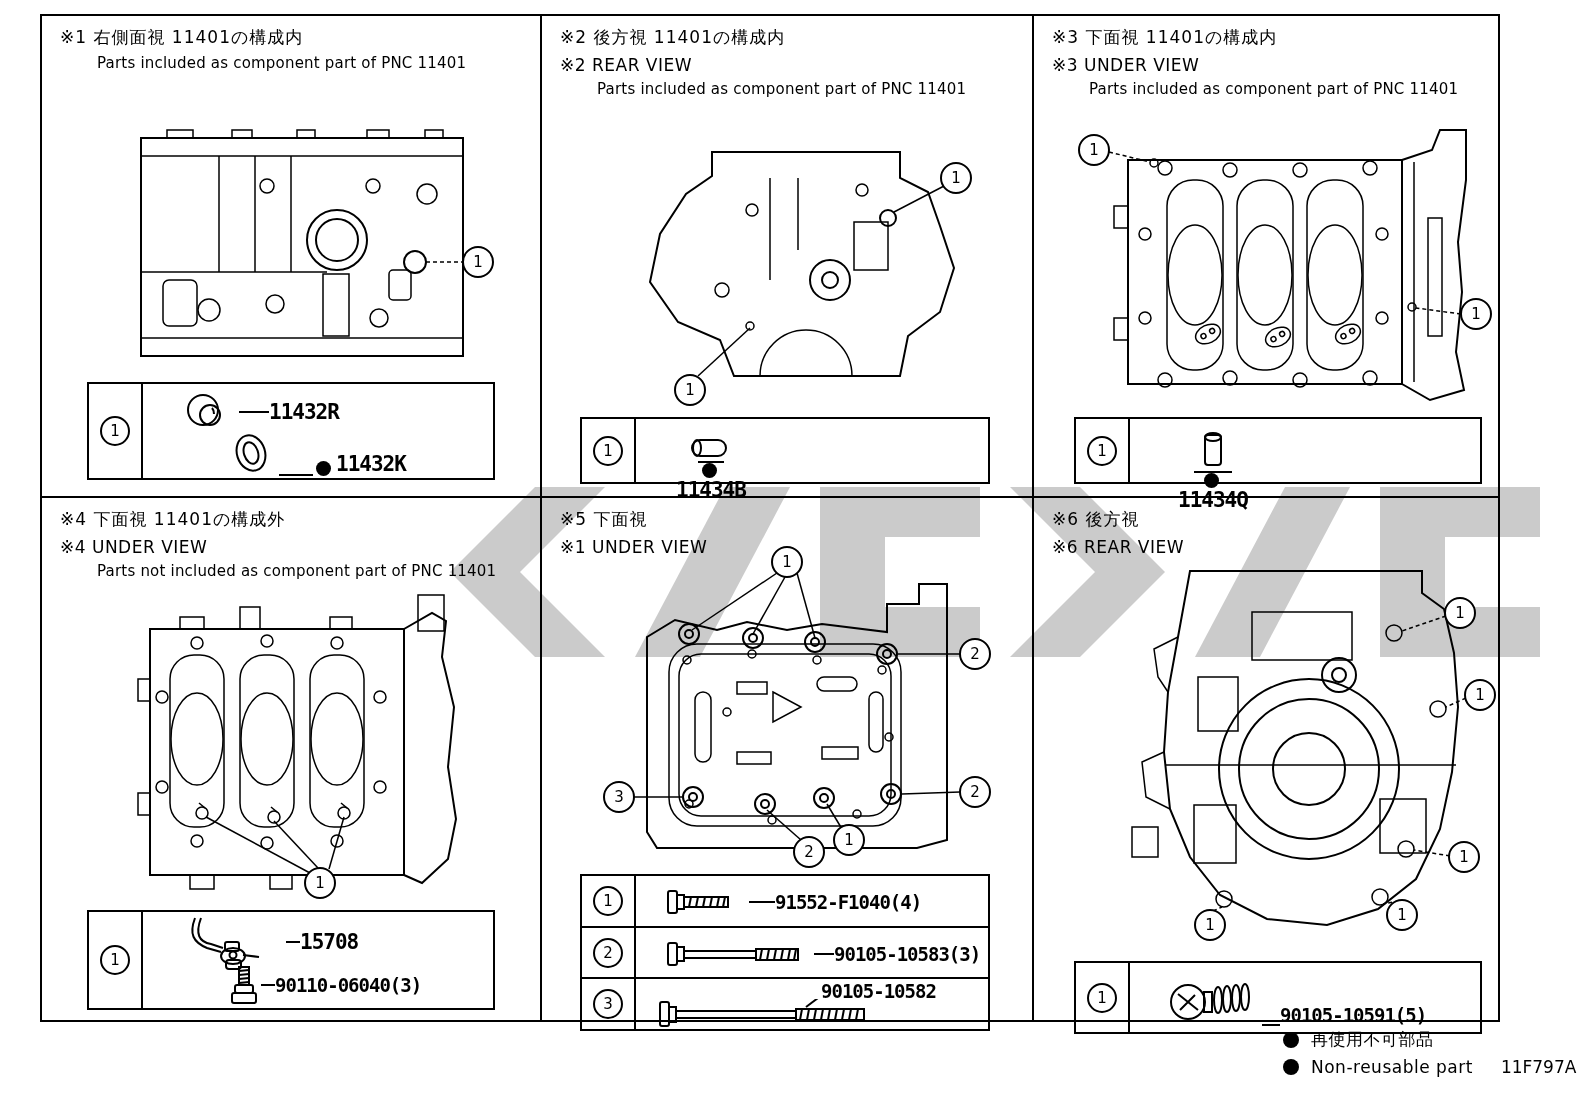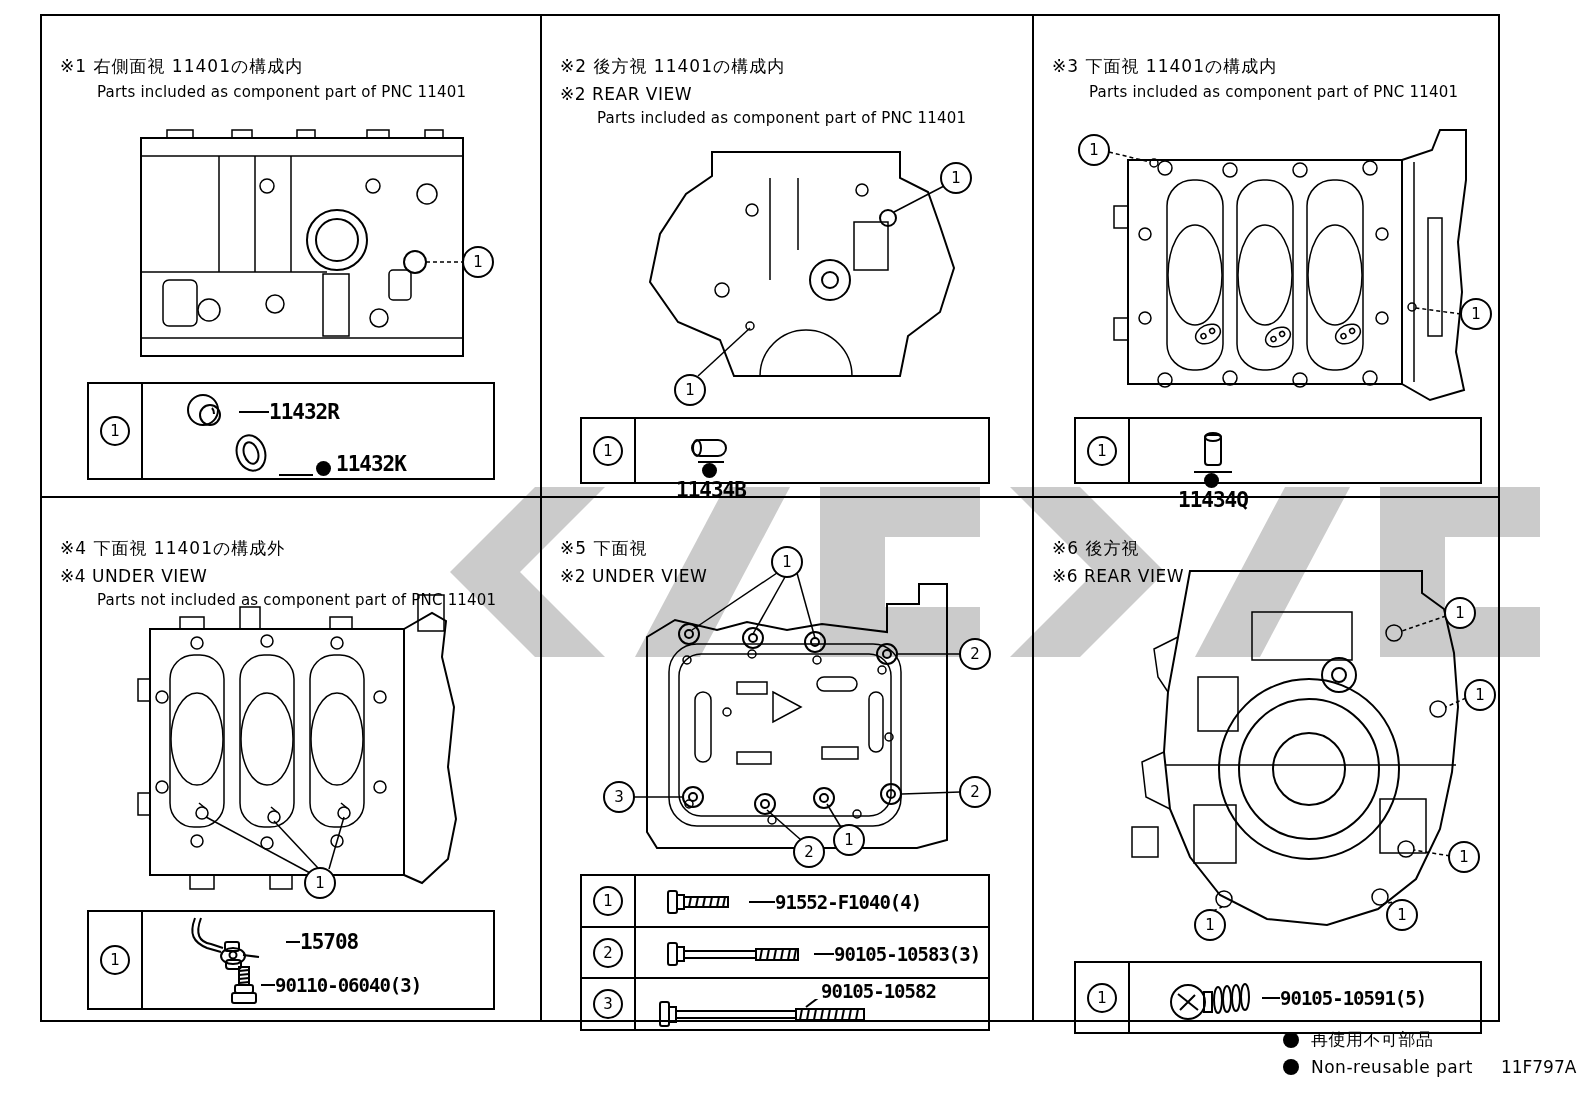--- a/index.html
+++ b/index.html
@@ -18,21 +18,21 @@
 
   
   .panel { position:absolute; }
   .p1 { left:0;     top:0;     width:498px; height:480px; }
   .p2 { left:500px; top:0;     width:490px; height:480px; }
   .p3 { left:992px; top:0;     width:468px; height:480px; }
   .p4 { left:0;     top:482px; width:498px; height:456px; }
   .p5 { left:500px; top:482px; width:490px; height:524px; }
   .p6 { left:992px; top:482px; width:468px; height:524px; }
 
-  .hdr { position:absolute; left:18px; top:10px; z-index:3;margin-top:29px; }
+  .hdr { position:absolute; left:18px; top:10px; z-index:3; }
   .jp   { font-size:17px; letter-spacing:1px; }
   .en   { font-size:17px; margin-top:6px; letter-spacing:.5px; }
   .note { font-size:15px; margin-top:5px; margin-left:37px; letter-spacing:.2px; }
 
   .drawing { position:absolute; z-index:2; }
   .ln { stroke:#000; stroke-width:2; fill:none; }
   .tn { stroke:#000; stroke-width:1.5; fill:none; }
   .dash { stroke-dasharray:4 3; }
   .co { stroke:#000; stroke-width:2; fill:#fff; }
   .cotext { font-size:15px; font-family:"DejaVu Sans","Liberation Sans",sans-serif;
@@ -191,20 +191,21 @@
             <span class="plabel lab21">11434B</span>
           </div>
         </div>
       </div>
     </div>
   </section>
 
   <section class="panel p3">
     <div class="hdr">
       <div class="jp">※3 下面視 11401の構成内</div>
+      <div class="en">※3 UNDER VIEW</div>
       <div class="note">Parts included as component part of PNC 11401</div>
     </div>
     <svg class="drawing" style="left:36px; top:106px;" width="428" height="290" viewBox="0 0 428 290">
       <path class="ln" d="M58,38 H332 V262 H58 Z"></path>
       <path class="ln" d="M332,38 L362,28 L370,8 L396,8 L396,58 L388,120 L392,170 L386,230 L394,268 L360,278 L332,262"></path>
       <g class="tn">
         <rect x="44" y="84" width="14" height="22"></rect>
           <rect x="44" y="196" width="14" height="22"></rect>
         <line x1="344" y1="40" x2="344" y2="260"></line>
         <rect x="358" y="96" width="14" height="118"></rect>
@@ -357,21 +358,21 @@
             <span class="plabel lab19">90110-06040(3)</span>
           </div>
         </div>
       </div>
     </div>
   </section>
 
   <section class="panel p5">
     <div class="hdr">
       <div class="jp">※5 下面視</div>
-      <div class="en">※2 UNDER VIEW</div>
+      <div class="en">※1 UNDER VIEW</div>
     </div>
     <svg class="drawing" style="left:45px; top:44px;" width="410" height="330" viewBox="0 0 410 330">
       <path class="ln" d="M60,95 L88,78 L130,88 L160,80 L200,88 L235,82 L300,90 L300,62 L332,62 L332,42 L360,42 L360,298 L330,306 L70,306 L60,290 Z"></path>
       <g class="tn">
         <rect x="82" y="102" width="232" height="182" rx="28"></rect>
         <rect x="92" y="112" width="212" height="162" rx="22"></rect>
         <path d="M186,150 L214,165 L186,180 Z"></path>
         <rect x="150" y="140" width="30" height="12"></rect>
           <rect x="150" y="210" width="34" height="12"></rect>
         <rect x="230" y="135" width="40" height="14" rx="7"></rect>
@@ -550,21 +551,21 @@
       <text class="cotext" x="108" y="373">1</text>
       <circle class="co" cx="300" cy="358" r="15"></circle>
       <text class="cotext" x="300" y="363">1</text>
     </svg>
     <div class="ptable" style="left:40px; top:463px; width:408px; height:73px;">
       <div class="trow">
         <div class="idxcell">
             <span class="cnum">1</span>
           </div>
         <div class="parts">
-          <div class="prow" style="left:36px; top:7px;">
+          <div class="prow" style="left:36px; top:7px;align-items:flex-end;">
             <svg class="pi" width="96" height="56" viewBox="0 0 96 56">
               <circle cx="22" cy="32" r="17"></circle>
               <path d="M12,24 L32,40 M14,40 L29,25"></path>
               <rect x="38" y="22" width="8" height="20"></rect>
               <ellipse cx="52" cy="30" rx="4" ry="13"></ellipse>
                 <ellipse cx="61" cy="29" rx="4" ry="13"></ellipse>
               <ellipse cx="70" cy="28" rx="4" ry="13"></ellipse>
                 <ellipse cx="79" cy="27" rx="4" ry="13"></ellipse>
             </svg>
             <span class="lead" style="width:18px;"></span>

